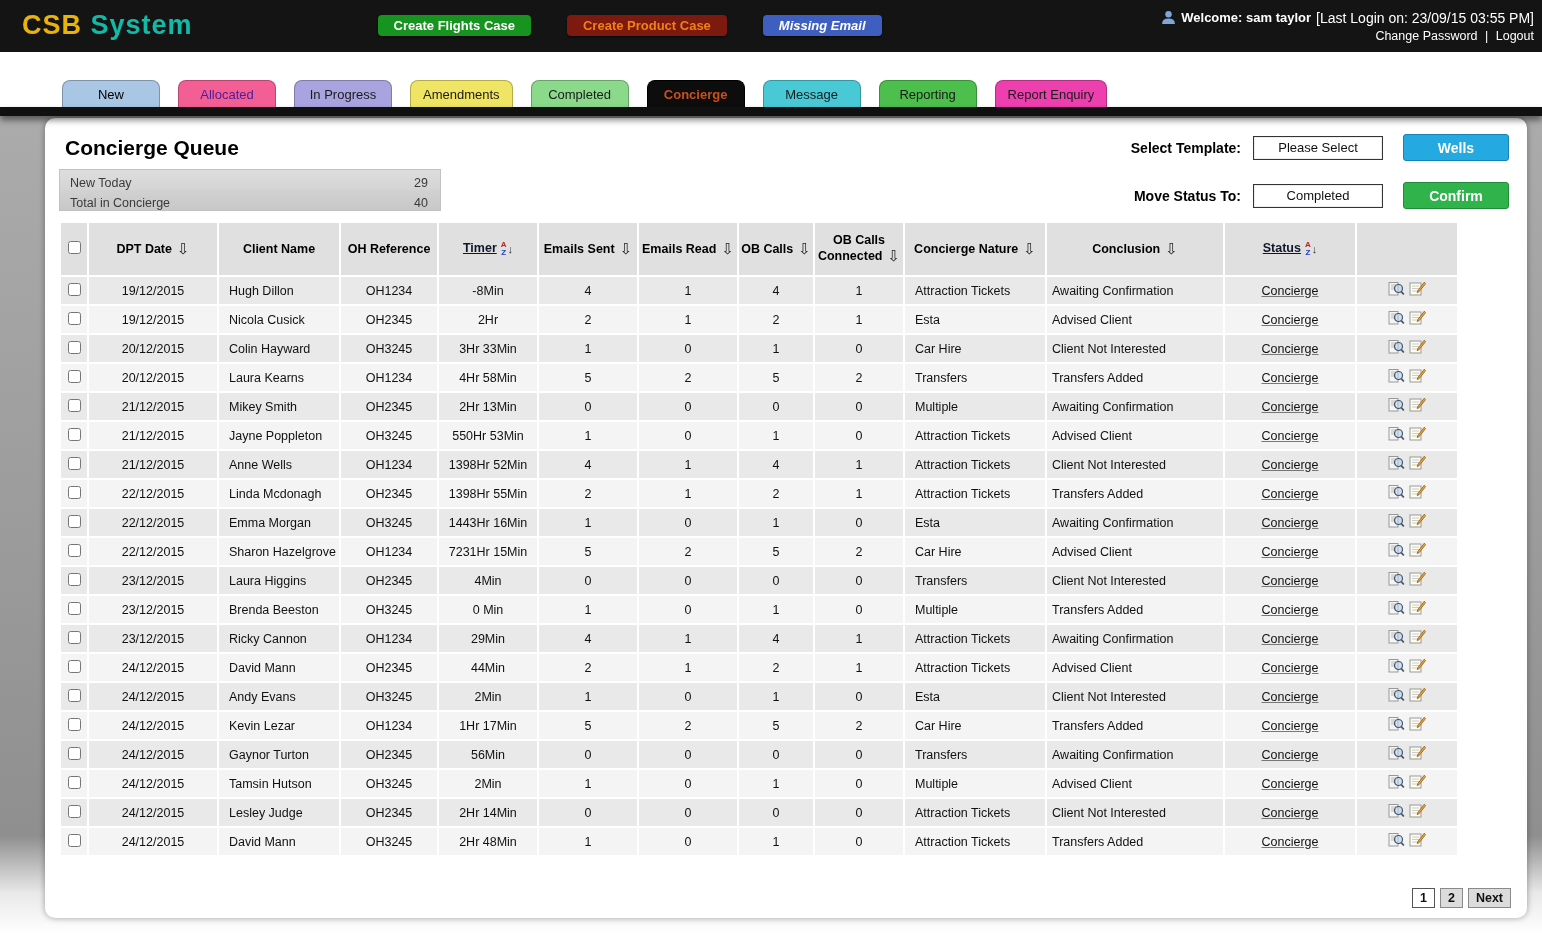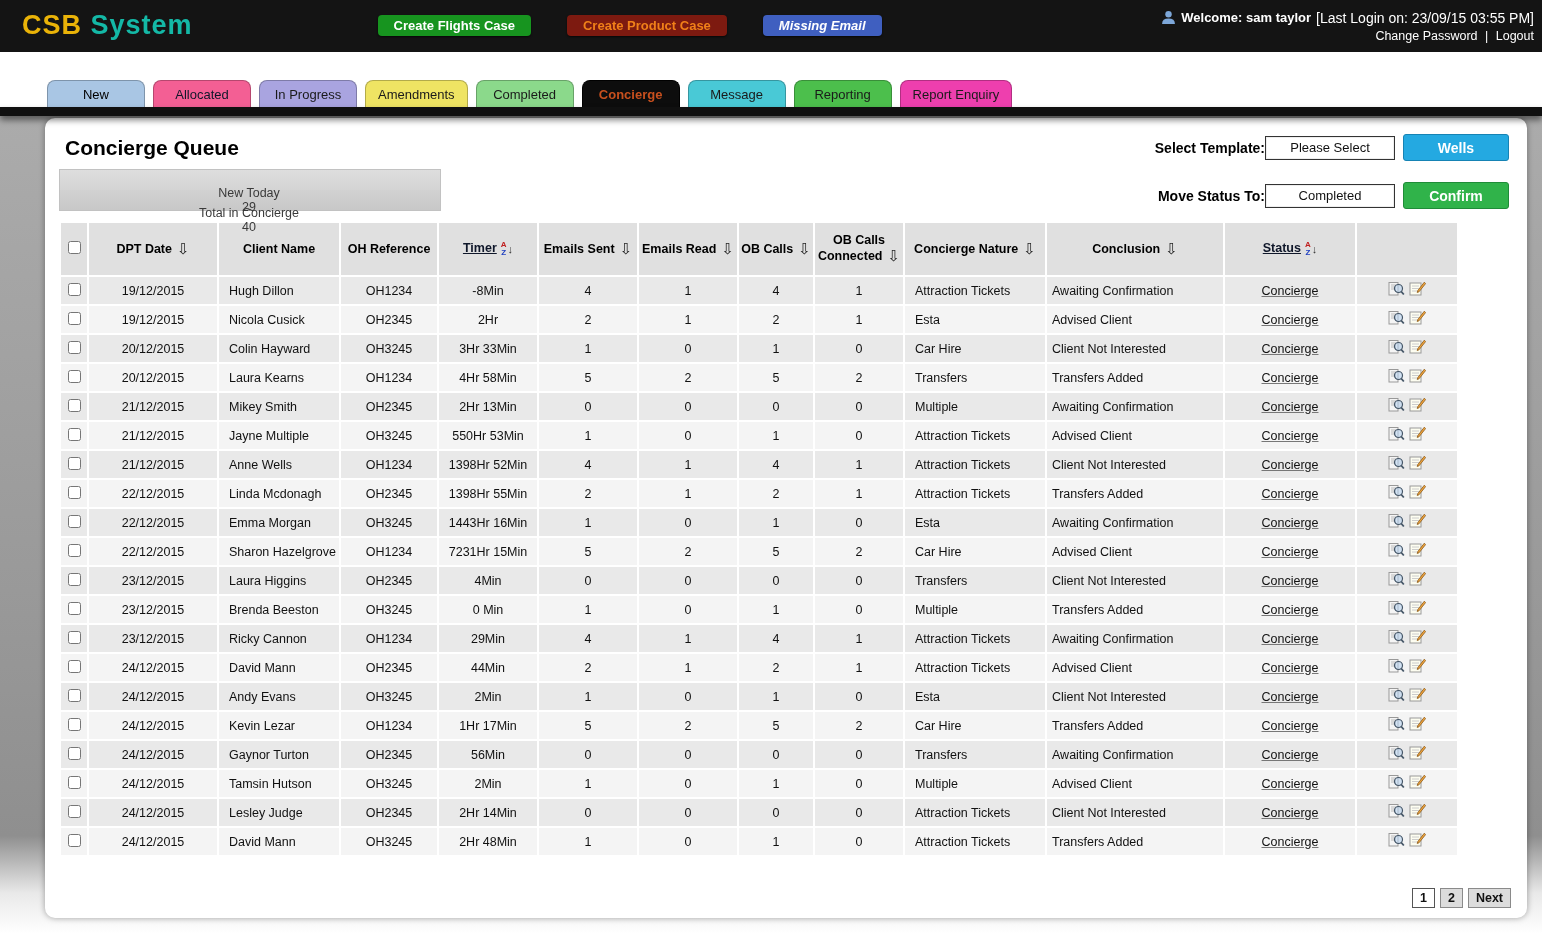--- a/index.html
+++ b/index.html
@@ -18,44 +18,44 @@
   .user-area { margin-left:auto; margin-right:8px; text-align:right; color:#fff; }
   .user-line1 { display:flex; align-items:center; justify-content:flex-end; gap:5px; margin-top:2px; }
   .welcome { font-weight:bold; font-size:13px; }
   .lastlogin { font-size:14px; }
   .user-line2 { font-size:12.5px; margin-top:3px; }
   .user-line2 .lnk { cursor:pointer; }
   .user-line2 .sep { margin:0 4px; }
 
   
   .tabs-zone { background:#ffffff; padding-top:28px; }
-  .tab-bar { display:flex; gap:8px; padding-left:47px; align-items:flex-end; }
+  .tab-bar { display:flex; gap:18px; padding-left:62px; align-items:flex-end; }
   .tab { min-width:98px; padding:0 12px; height:27px; line-height:27px; text-align:center;
          border-radius:8px 8px 0 0; font-size:13px; cursor:pointer;
          border:1px solid rgba(0,0,0,.25); border-bottom:none;
          background-image:linear-gradient(rgba(255,255,255,.30),rgba(0,0,0,.05)); white-space:nowrap; }
   .tab.active { background-image:none; font-weight:bold; border-color:#000; }
   .black-strip { height:9px; background:#101010; box-shadow:0 4px 6px rgba(0,0,0,.5); position:relative; z-index:1; }
 
   
   .content-wrap { height:818px; background:linear-gradient(180deg,#ababab 0%,#9a9a9a 55%,#8f8f8f 88%,#e9e9e9 95%,#ffffff 100%);
                   padding:2px 15px 0 45px; }
   .panel { background:#ffffff; border-radius:10px; height:800px; position:relative;
            box-shadow:0 0 6px rgba(0,0,0,.35); padding:2px 18px 0 14px; }
 
   
   .queue-head { display:flex; justify-content:space-between; }
   .qh-left h1 { font-size:21px; font-weight:bold; margin:16px 0 9px 6px; color:#000; }
   .stats { width:382px; border:1px solid #c2c2c2; }
-  .stat-row { display:flex; justify-content:space-between; padding:16px 12px 2px 10px;
-              font-size:12.5px; color:#3a3a3a; height:20px; align-items:center;flex-direction:column; }
+  .stat-row { display:flex; justify-content:space-between; padding:7px 12px 2px 10px;
+              font-size:12.5px; color:#3a3a3a; height:20px; align-items:center; }
   .stat-row:nth-child(1) { background:linear-gradient(#dedede,#d4d4d4); }
   .stat-row:nth-child(2) { background:linear-gradient(#d2d2d2,#c8c8c8); }
   .qh-right { display:flex; flex-direction:column; align-items:flex-end; gap:21px; padding-top:14px; }
-  .ctrl-row { display:flex; align-items:center; }
+  .ctrl-row { display:flex; align-items:center; gap:12px; }
   .ctrl-label { font-size:14px; font-weight:bold; color:#000; }
   .select-box { display:inline-flex; align-items:center; justify-content:center;
                 width:130px; height:24px; border:1px solid #333; background:#fff;
                 font-size:13px; cursor:pointer; box-shadow:inset 0 0 0 1px #eee; }
   .btn { display:inline-flex; align-items:center; justify-content:center; width:106px; height:27px;
          border-radius:3px; font-weight:bold; color:#fff; font-size:14px; cursor:pointer; margin-left:8px; }
   .btn.send { background:#24a9e1; border:1px solid #1683b4; }
   .btn.confirm { background:#30b34a; border:1px solid #1f8c38; }
 
   
@@ -117,21 +117,21 @@
         <span class="sep">|</span>
         <span class="lnk">Logout</span>
       </div>
     </div>
   </div>
 </div>
 
 <div class="tabs-zone">
   <div class="tab-bar">
       <div class="tab" style="background: rgb(169, 198, 228); color: rgb(0, 0, 0);">New</div>
-      <div class="tab" style="background: rgb(243, 95, 148); color: #0f172a;">Allocated</div>
+      <div class="tab" style="background: rgb(243, 95, 148); color: #4c1d95;">Allocated</div>
       <div class="tab" style="background: rgb(169, 164, 224); color: rgb(26, 26, 26);">In Progress</div>
       <div class="tab" style="background: rgb(239, 228, 99); color: rgb(26, 26, 26);">Amendments</div>
       <div class="tab" style="background: rgb(139, 217, 139); color: rgb(26, 26, 26);">Completed</div>
       <div class="tab active" style="background: rgb(13, 13, 13); color: rgb(200, 80, 30);">Concierge</div>
       <div class="tab" style="background: rgb(73, 201, 214); color: rgb(26, 26, 26);">Message</div>
       <div class="tab" style="background: rgb(76, 191, 76); color: rgb(26, 26, 26);">Reporting</div>
       <div class="tab" style="background: rgb(238, 63, 174); color: rgb(26, 26, 26);">Report Enquiry</div>
     </div>
 </div>
 <div class="black-strip"></div>
@@ -394,21 +394,21 @@
             <line x1="3" y1="10" x2="10" y2="10" stroke="#ccc"></line>
             <path d="M15.3 1.2 L16.6 2.6 L10 10.8 L8.2 11.5 L8.8 9.6 Z" fill="#f0a43c" stroke="#8a5a1a" stroke-width="0.8"></path>
           </svg>
         </span>
       </span>
     </td>
   </tr>
           <tr>
     <td class="c-cb"><input type="checkbox" style=""></td>
     <td class="c-date">21/12/2015</td>
-    <td class="c-client">Jayne Multiple</td>
+    <td class="c-client">Jayne Poppleton</td>
     <td class="c-ref">OH3245</td>
     <td class="c-timer">550Hr 53Min</td>
     <td class="c-num">1</td>
     <td class="c-num">0</td>
     <td class="c-num">1</td>
     <td class="c-num">0</td>
     <td class="c-nat">Attraction Tickets</td>
     <td class="c-conc">Advised Client</td>
     <td class="c-status"><span class="status-link">Concierge</span></td>
     <td class="c-act">

